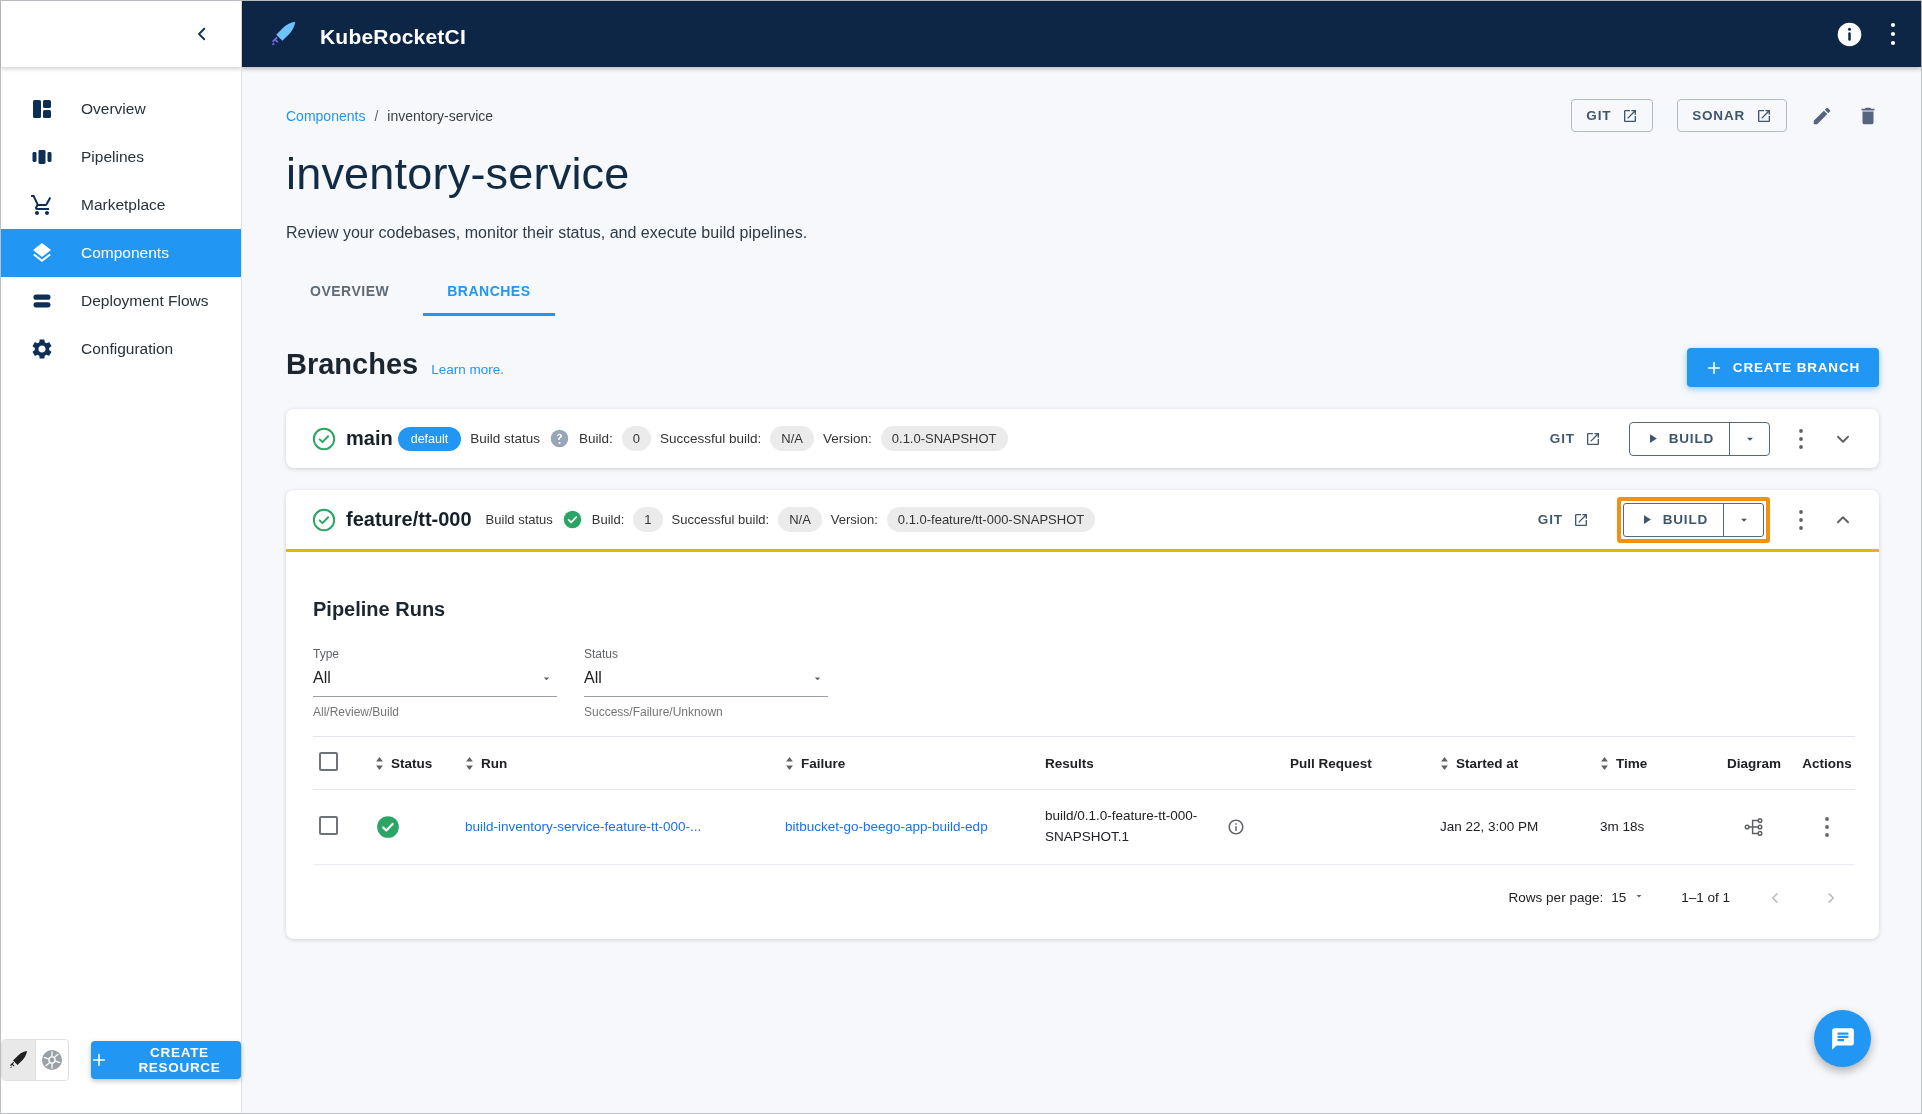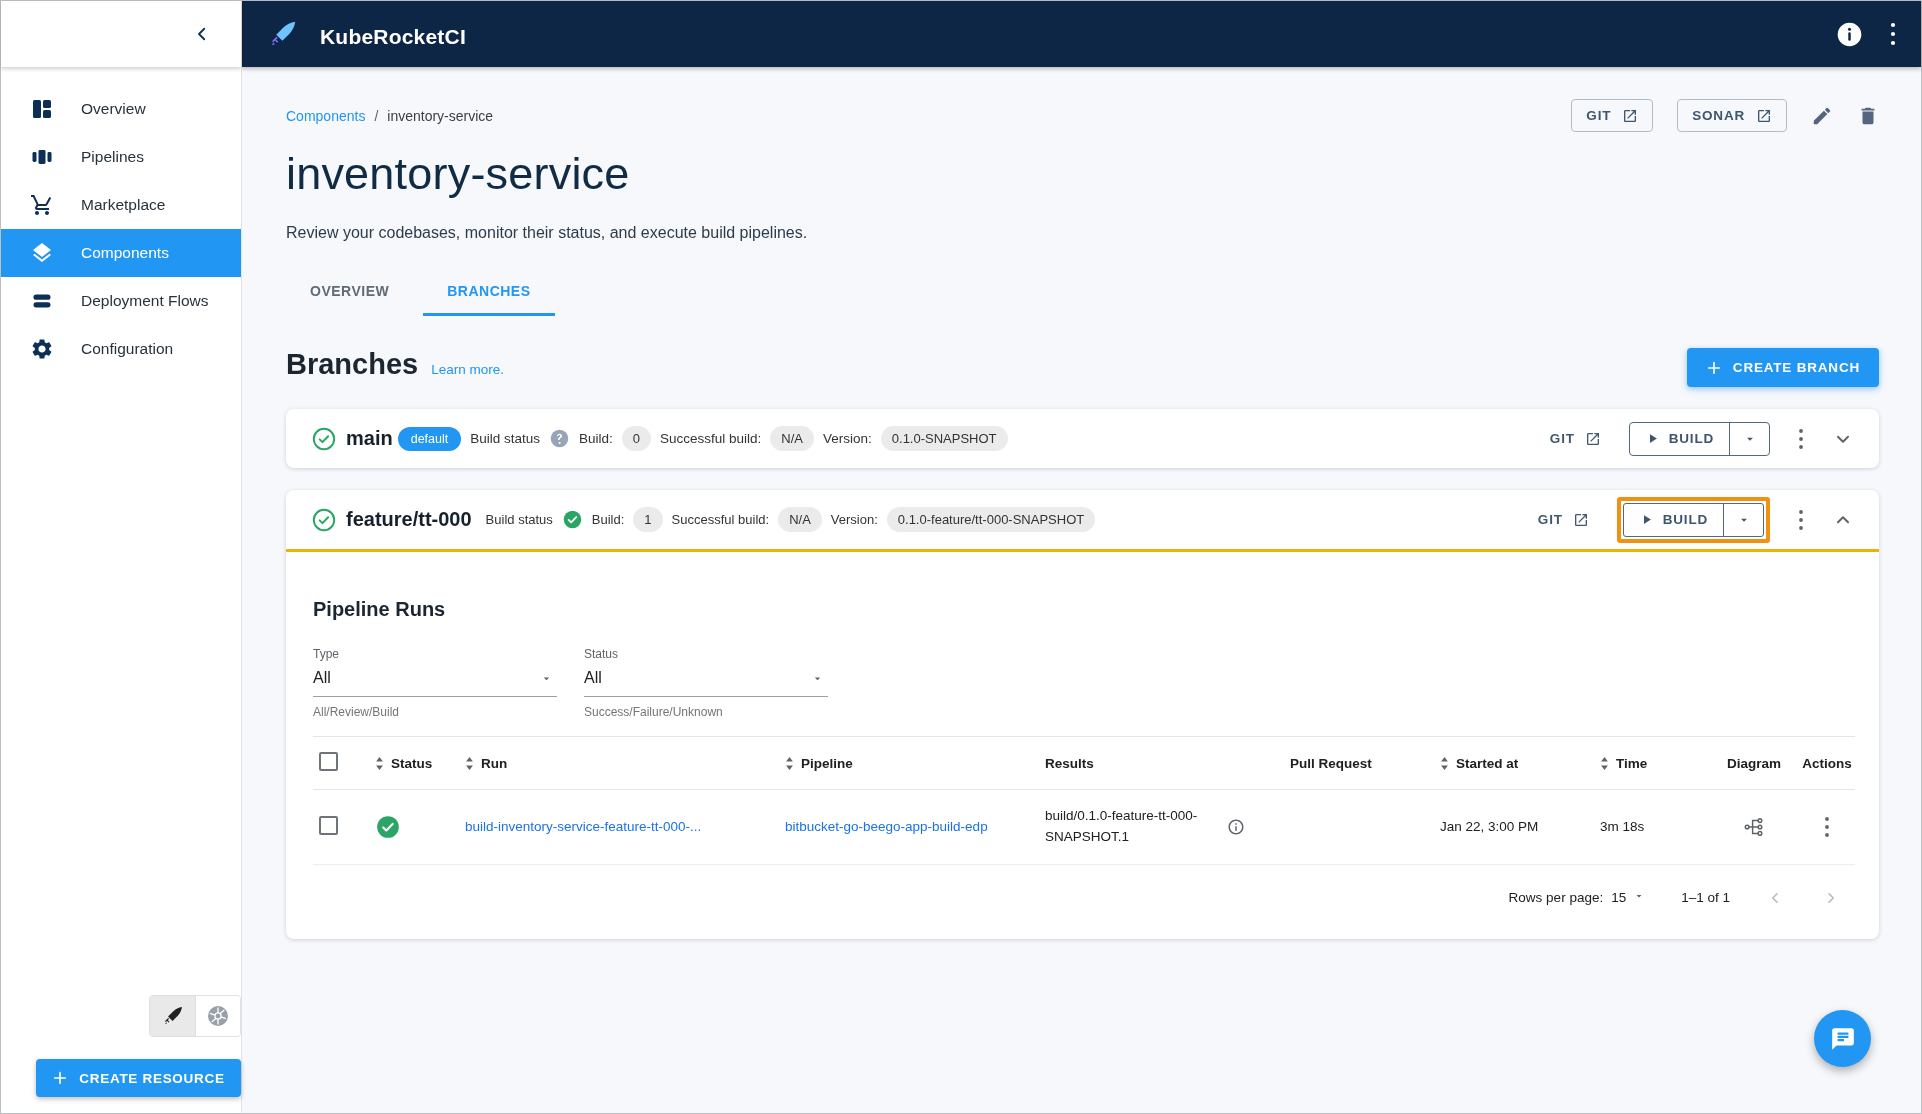--- a/index.html
+++ b/index.html
@@ -20,22 +20,22 @@
   .sidebar { position:absolute; left:0; top:0; bottom:0; width:241px; background:#fff;
              border-right:1px solid #e2e2e2; z-index:6; display:flex; flex-direction:column; }
   .sidebar-header { height:66px; flex:0 0 66px; display:flex; align-items:center; justify-content:flex-end;
                     padding-right:30px; box-shadow:0 2px 4px rgba(0,0,0,.18); }
   .side-nav { padding-top:18px; }
   .side-item { height:48px; display:flex; align-items:center; gap:27px; padding-left:29px;
                font-size:15.5px; color:#28323c; cursor:pointer; }
   .side-item .nav-ic { width:24px; height:24px; color:#0e2f55; flex:0 0 24px; }
   .side-item.active { background:#2196f3; color:#fff; }
   .side-item.active .nav-ic { color:#fff; }
-  .sidebar-footer { margin-top:auto; display:flex; flex-direction:column; align-items:flex-end;
-                    gap:22px; padding-bottom:16px; }
+  .sidebar-footer { margin-top:auto; display:flex; flex-direction:row; align-items:center;
+                    gap:22px; padding-bottom:32px; }
   .toggle-group { display:flex; border:1px solid #e0e0e0; border-radius:4px; overflow:hidden; }
   .toggle-btn { width:45px; height:40px; display:flex; align-items:center; justify-content:center;
                 background:#fff; border:none; cursor:pointer; }
   .toggle-btn + .toggle-btn { border-left:1px solid #e0e0e0; }
   .toggle-btn.active { background:#e9e9e9; }
   .create-resource { width:205px; height:38px; background:#2196f3; color:#fff; font-weight:700;
                      font-size:13.5px; letter-spacing:.7px; border:none; border-radius:4px; cursor:pointer;
                      display:flex; align-items:center; justify-content:center; gap:11px;
                      box-shadow:0 2px 5px rgba(0,0,0,.25); font-family:inherit; }
 
@@ -538,21 +538,21 @@
                   </span>
                 </th>
               <th>
                   <span class="th-inner">
                 <span style="display:flex;">
                       <svg width="9" height="15" viewBox="0 0 9 15">
                         <path d="M4.5 1l3.4 4.4H1.1z" fill="#5f6368"></path>
                         <path d="M4.5 14L7.9 9.6H1.1z" fill="#5f6368"></path>
                       </svg>
                     </span>
-                <span>Pipeline</span>
+                <span>Failure</span>
                   </span>
                 </th>
               <th>
                   <span class="th-inner">
                     <span>Results</span>
                   </span>
                 </th>
               <th>
                   <span class="th-inner">
                     <span>Pull Request</span>

